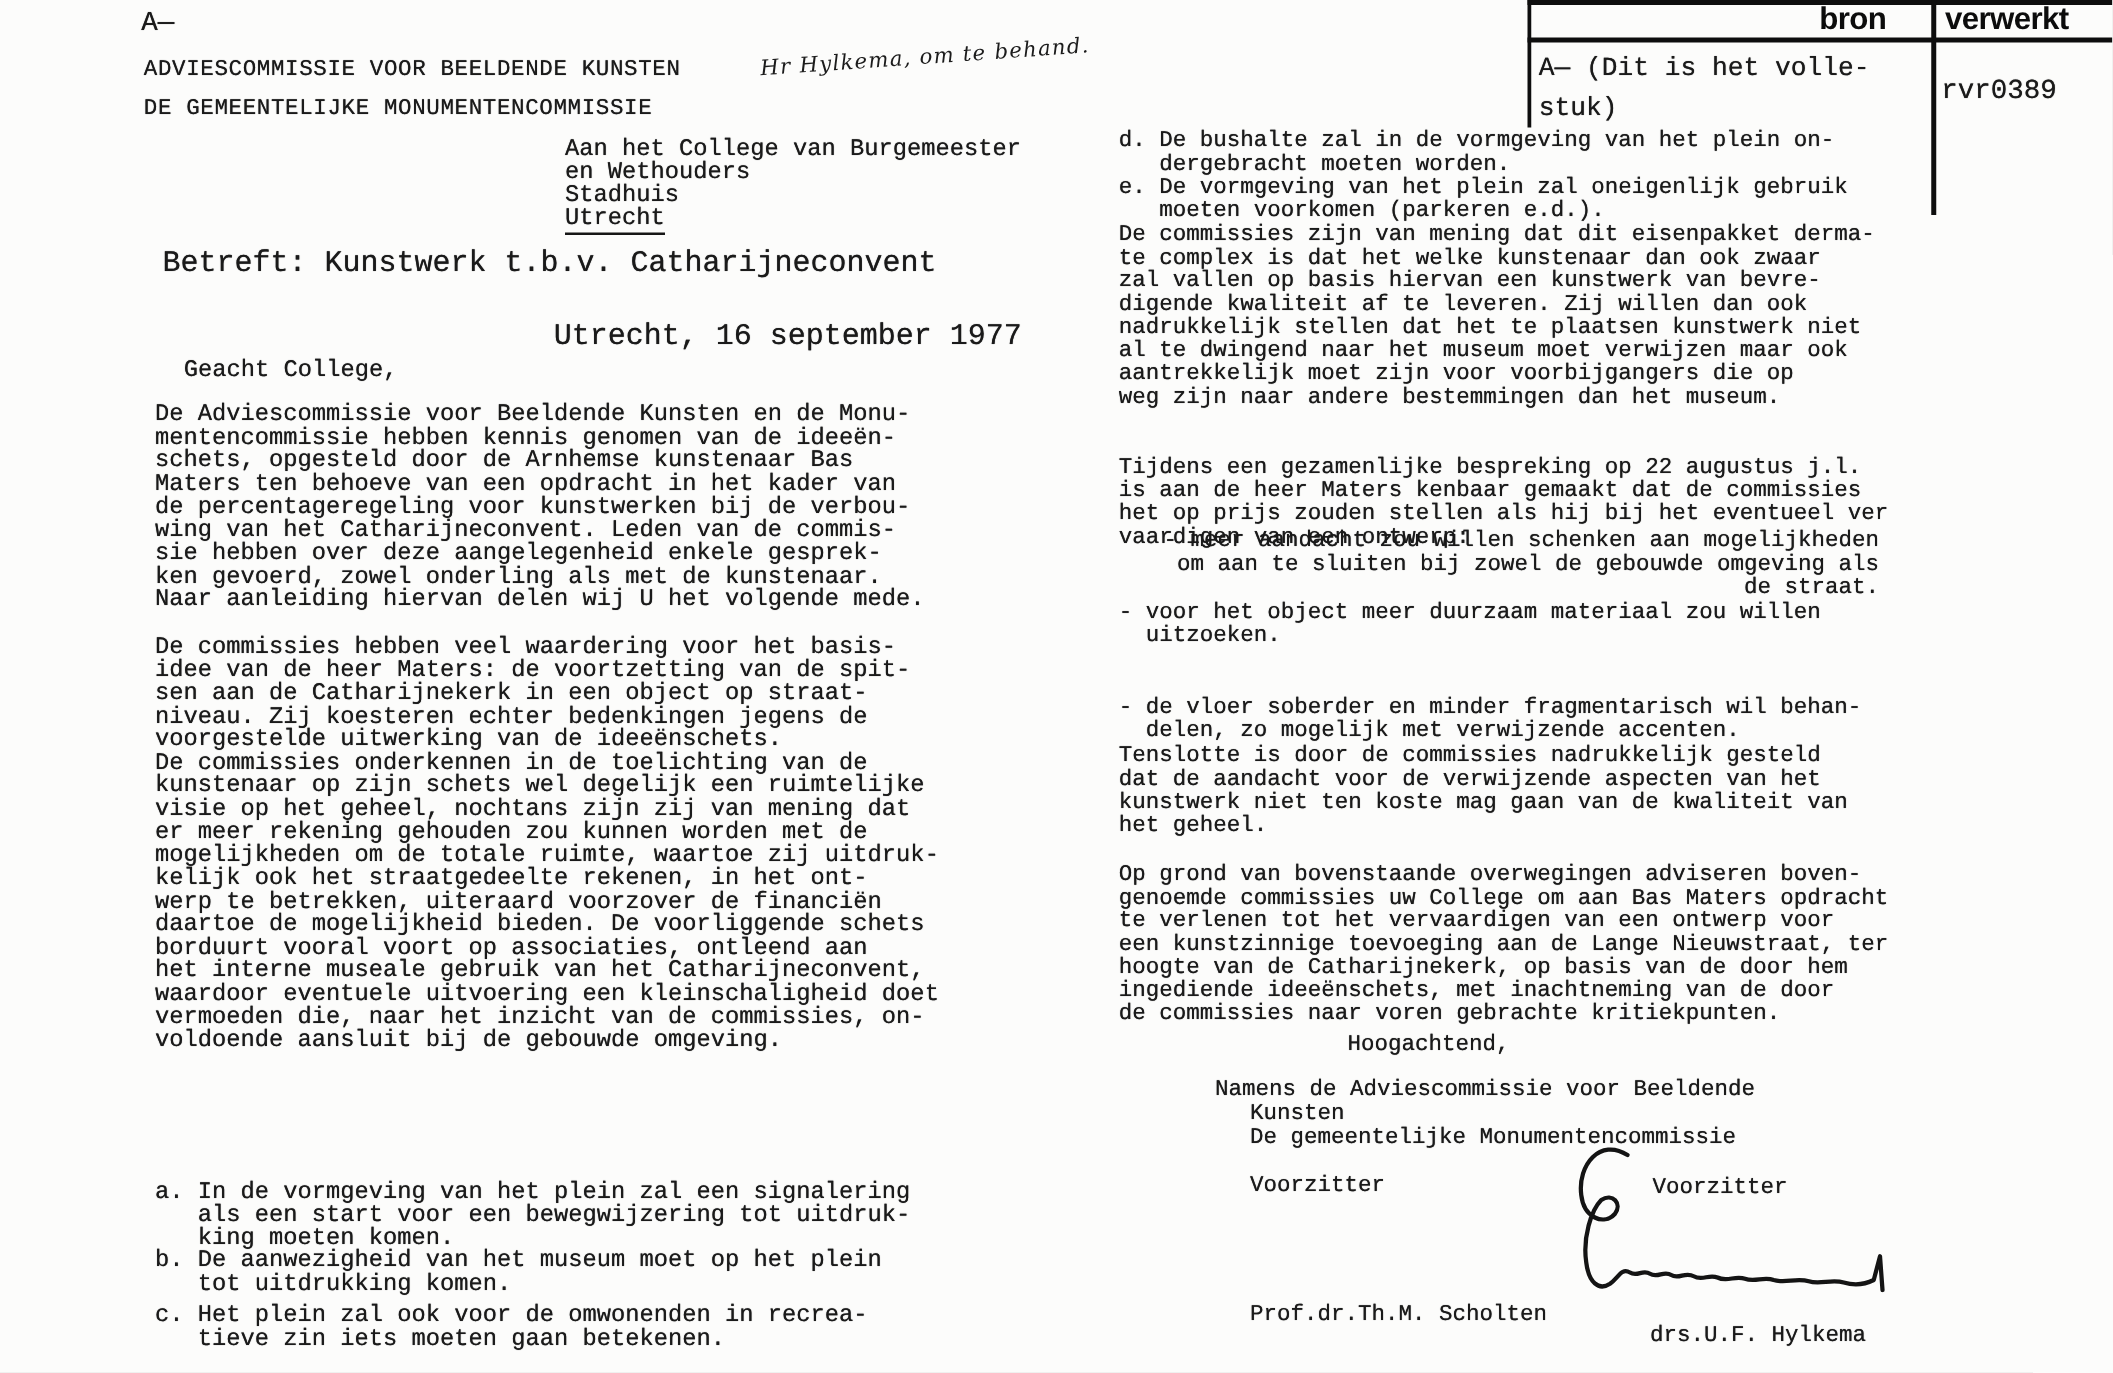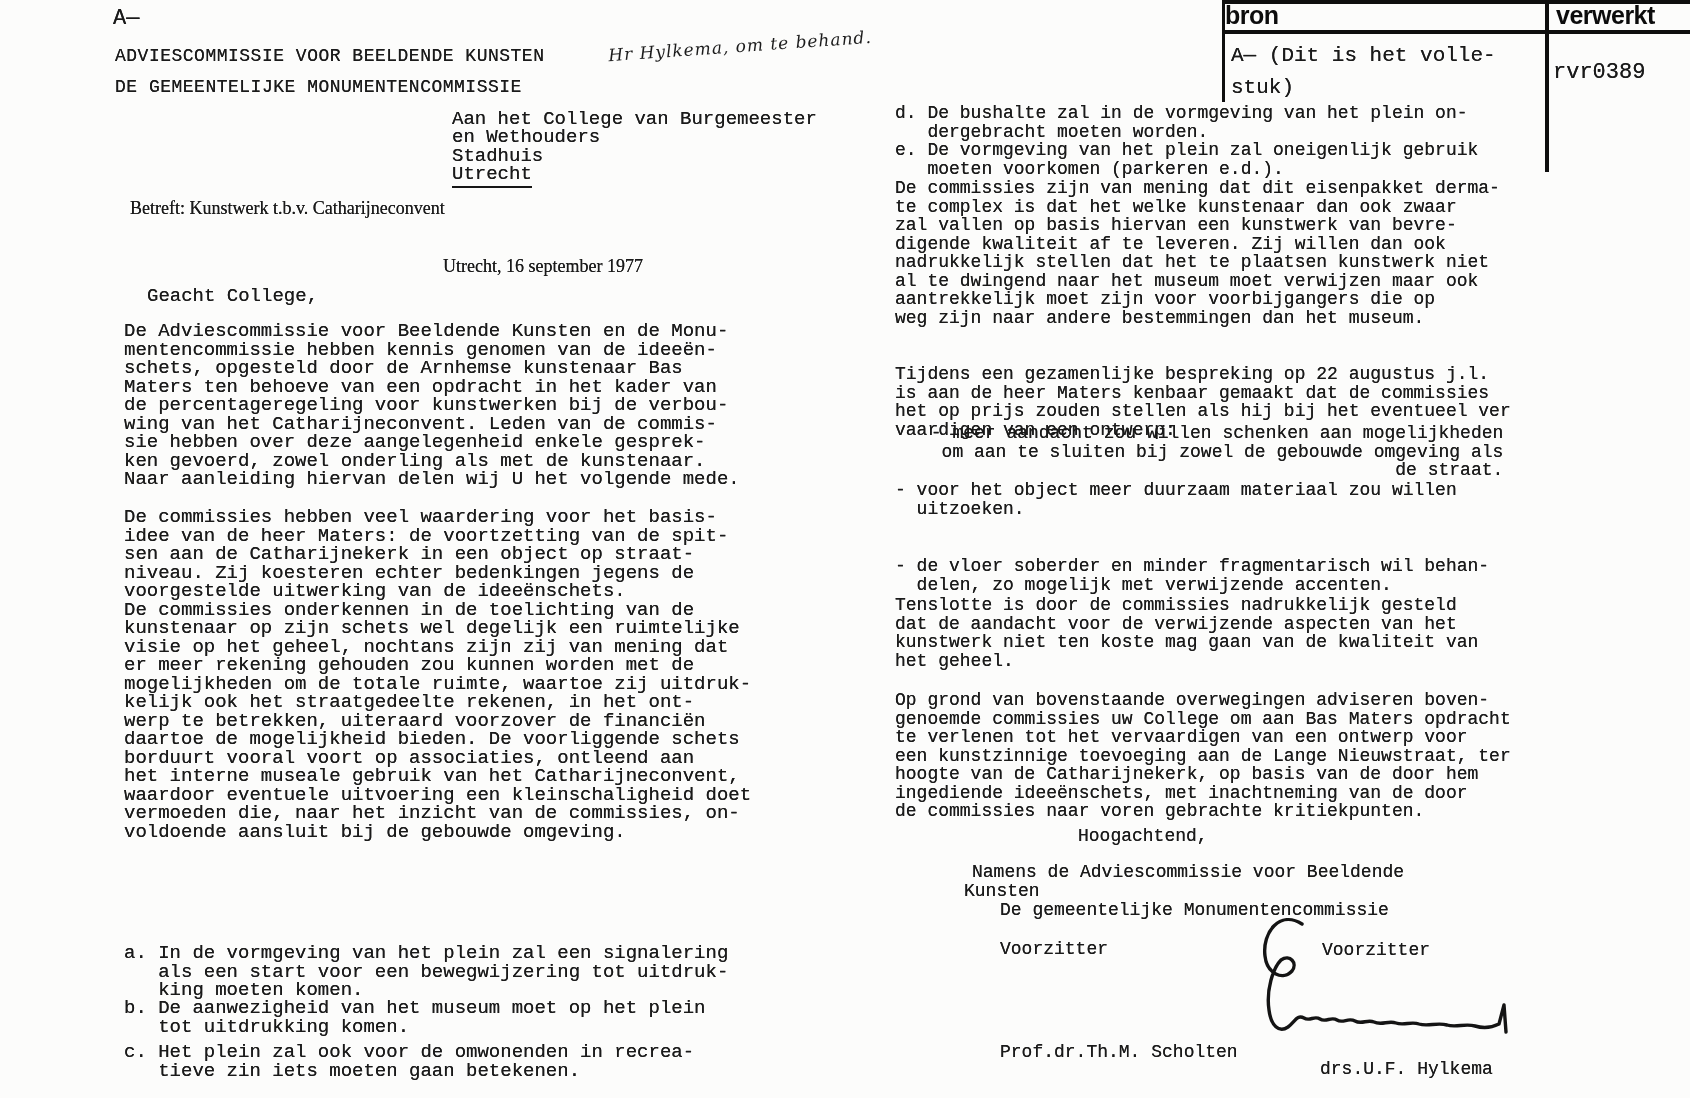--- a/index.html
+++ b/index.html
@@ -5,41 +5,41 @@
   html,body{margin:0;padding:0;background:#e8e8e6;}
   #page{position:relative;width:1690px;height:1098px;background:#fcfcfb;overflow:hidden;
         font-family:"Liberation Mono","DejaVu Sans Mono",monospace;color:#181818;}
   .abs{position:absolute;}
   .tw{position:absolute;white-space:pre;font-family:"Liberation Mono","DejaVu Sans Mono",monospace;
       color:#1a1a1a;text-shadow:0 0 0.6px rgba(10,10,10,0.85);}
   .lbody{font-size:19px;line-height:18.5px;}
   .rbody{font-size:18px;line-height:18.5px;}
   .sig{font-size:18px;line-height:19px;}
   .caps{font-size:18px;line-height:18px;letter-spacing:0.5px;}
-  .small{font-size:18px;font-family:Liberation Serif, serif;}
+  .small{font-size:24px;}
   .addr{font-size:19px;line-height:18.5px;}
   .underline{border-bottom:2px solid #161616;padding-bottom:1px;}
   .tline{position:absolute;background:#0e0e0e;}
   .thead{position:absolute;font-family:"Liberation Sans","DejaVu Sans",sans-serif;
          font-weight:bold;font-size:25px;color:#0c0c0c;letter-spacing:-0.5px;}
   .tcell{font-size:21px;line-height:32px;}
   .hand{position:absolute;font-family:"DejaVu Serif","Liberation Serif",serif;font-style:italic;
         font-size:17px;color:#1c1c1c;transform:rotate(-4deg);letter-spacing:1px;white-space:pre;}
 </style>
 </head>
 <body>
 
 <div id="page">
 
   <div>
     <div class="tline" style="left:1222px;top:0;width:468px;height:4px;"></div>
     <div class="tline" style="left:1222px;top:0;width:3px;height:102px;"></div>
     <div class="tline" style="left:1545px;top:0;width:4px;height:172px;"></div>
     <div class="tline" style="left:1222px;top:30px;width:468px;height:4px;"></div>
-    <div class="thead" style="left:1225px;top:1px;width:284px;text-align:left;">bron</div>
+    <div class="thead" style="left:1225px;top:1px;width:284px;text-align:right;">bron</div>
     <div class="thead" style="left:1556px;top:1px;">verwerkt</div>
     <div class="tw tcell" style="left:1231px;top:40px;">A— (Dit is het volle-
 stuk)</div>
     <div class="tw" style="left:1553px;top:60px;font-size:22px;">rvr0389</div>
   </div>
 
   <div class="tw" style="left:113px;top:6px;font-size:22px;">A—</div>
 
   <div class="tw caps" style="left:115px;top:47px;">ADVIESCOMMISSIE VOOR BEELDENDE KUNSTEN</div>
   <div class="tw caps" style="left:115px;top:78px;">DE GEMEENTELIJKE MONUMENTENCOMMISSIE</div>
@@ -134,21 +134,21 @@
 te verlenen tot het vervaardigen van een ontwerp voor
 een kunstzinnige toevoeging aan de Lange Nieuwstraat, ter
 hoogte van de Catharijnekerk, op basis van de door hem
 ingediende ideeënschets, met inachtneming van de door
 de commissies naar voren gebrachte kritiekpunten.</div>
 
   <div class="tw sig" style="left:1078px;top:827px;">Hoogachtend,</div>
 
   <div>
     <div class="tw sig" style="left:972px;top:863px;">Namens de Adviescommissie voor Beeldende</div>
-    <div class="tw sig" style="left:964px;top:882px;">Kunsten</div>
+    <div class="tw sig" style="left:1000px;top:882px;">Kunsten</div>
     <div class="tw sig" style="left:1000px;top:901px;">De gemeentelijke Monumentencommissie</div>
 
     <div class="tw sig" style="left:1000px;top:940px;">Voorzitter</div>
     <div class="tw sig" style="left:1322px;top:941px;">Voorzitter</div>
 
     <svg class="abs" style="left:1250px;top:916px;" width="268" height="138" viewBox="0 0 268 138">
       <path d="M 52,8 C 30,-6 12,16 15,40 C 17,58 33,65 42,55 C 48,47 40,38 31,44
                C 23,52 16,74 19,94 C 21,110 29,117 38,111 C 45,106 47,98 54,102
                C 60,106 64,99 70,103 C 76,107 81,100 87,104 C 93,108 98,101 105,105
                C 112,109 117,103 124,106 C 132,110 138,104 146,107 C 154,110 161,105 169,108

